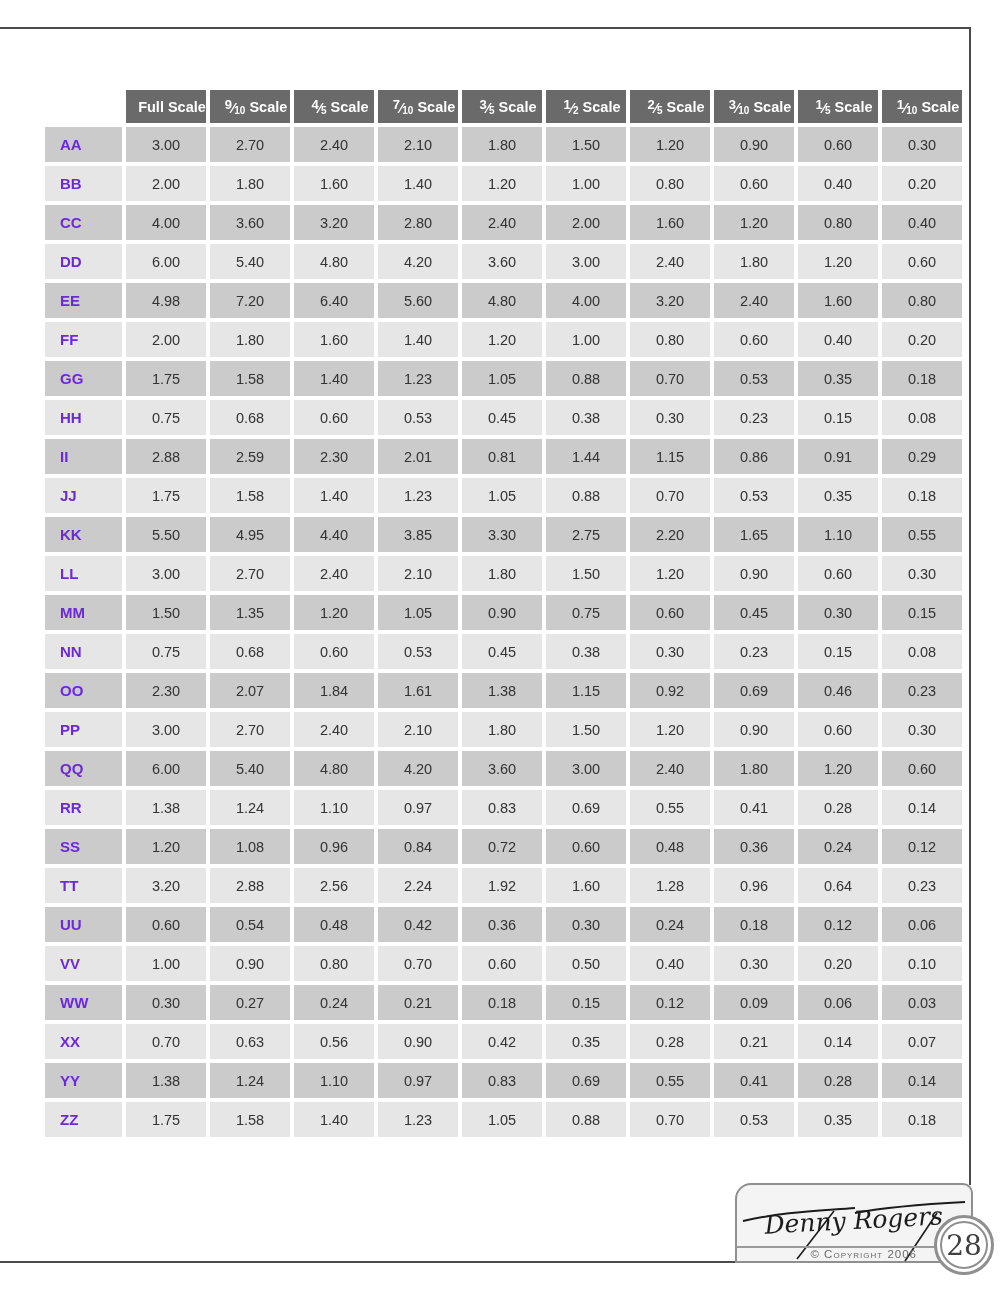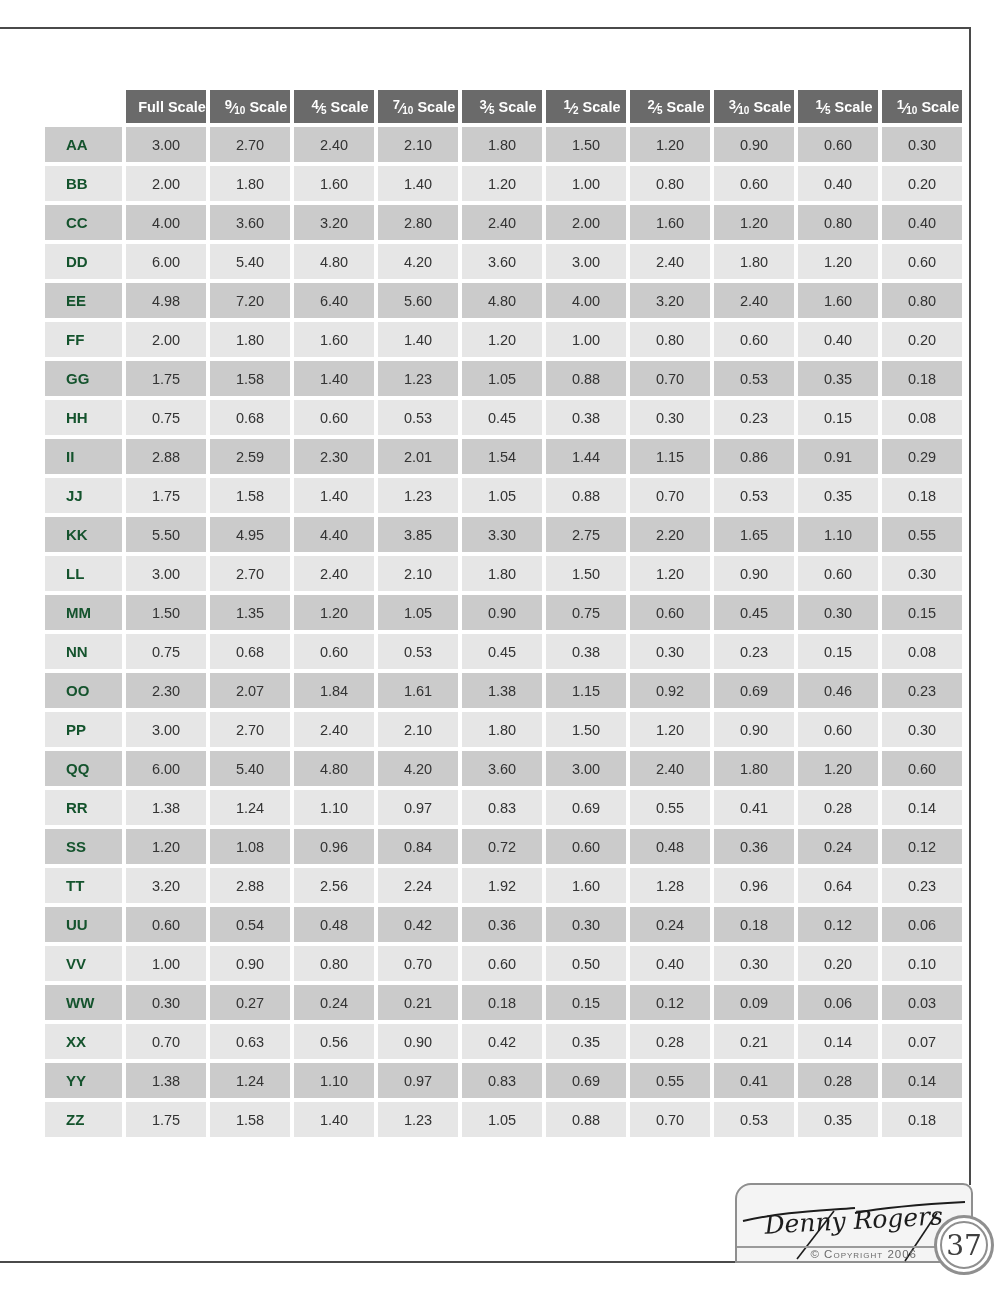--- a/index.html
+++ b/index.html
@@ -21,22 +21,22 @@
   .hspacer { background:transparent; }
   .frac { margin-right:4px; }
   .frac .num   { font-size:13px; vertical-align:4px; }
   .frac .slash { font-size:14px; }
   .frac .den   { font-size:10px; vertical-align:-1px; }
   .t-body .t-row { height:35px; margin-bottom:4px; }
   .cell {
     display:flex; align-items:center; justify-content:center;
     font-size:14.5px; color:#333;
   }
-  .label-cell { justify-content:flex-start; padding-left:21px; box-sizing:border-box;
-    font-weight:bold; font-size:15px; color:#14532d; }
+  .label-cell { justify-content:flex-start; padding-left:15px; box-sizing:border-box;
+    font-weight:bold; font-size:15px; color:#6d28d9; }
   .row-odd  .cell { background:var(--row-odd); }
   .row-even .cell { background:var(--row-even); }
 
   .sig-box {
     position:absolute; left:735px; top:1183px; width:238px; height:80px;
     background:#f4f4f4; border:2px solid #8f8f8f; box-sizing:border-box;
     border-radius:16px 10px 8px 0;
   }
   .sig-divider { position:absolute; left:0; right:0; top:61px; height:2px; background:#9a9a9a; }
   .sig-svg { position:absolute; left:0; top:0; overflow:visible; }
@@ -182,21 +182,21 @@
           <div class="cell">0.23</div>
           <div class="cell">0.15</div>
           <div class="cell">0.08</div>
         </div>
         <div class="t-row row-odd">
           <div class="cell label-cell">II</div>
           <div class="cell">2.88</div>
           <div class="cell">2.59</div>
           <div class="cell">2.30</div>
           <div class="cell">2.01</div>
-          <div class="cell">1.54</div>
+          <div class="cell">0.81</div>
           <div class="cell">1.44</div>
           <div class="cell">1.15</div>
           <div class="cell">0.86</div>
           <div class="cell">0.91</div>
           <div class="cell">0.29</div>
         </div>
         <div class="t-row row-even">
           <div class="cell label-cell">JJ</div>
           <div class="cell">1.75</div>
           <div class="cell">1.58</div>
@@ -426,16 +426,16 @@
       <path d="M118 28 C 150 22, 190 19, 228 17" stroke="#1c1c1c" stroke-width="2" fill="none"></path>
       <path d="M97 26 L 60 74" stroke="#1c1c1c" stroke-width="1.6" fill="none"></path>
       <path d="M200 28 L 168 76" stroke="#1c1c1c" stroke-width="1.6" fill="none"></path>
       <text x="117" y="44" text-anchor="middle" font-family="DejaVu Serif, serif" font-style="italic" font-size="25" fill="#1c1c1c" transform="rotate(-3 117 40)">Denny Rogers</text>
     </svg>
     <div class="sig-divider"></div>
     <div class="copyright">© Copyright 2006</div>
   </div>
 
   <div class="page-badge">
-    <div class="page-badge-inner">37</div>
+    <div class="page-badge-inner">28</div>
   </div>
 
 </div>
 
 </body></html>

